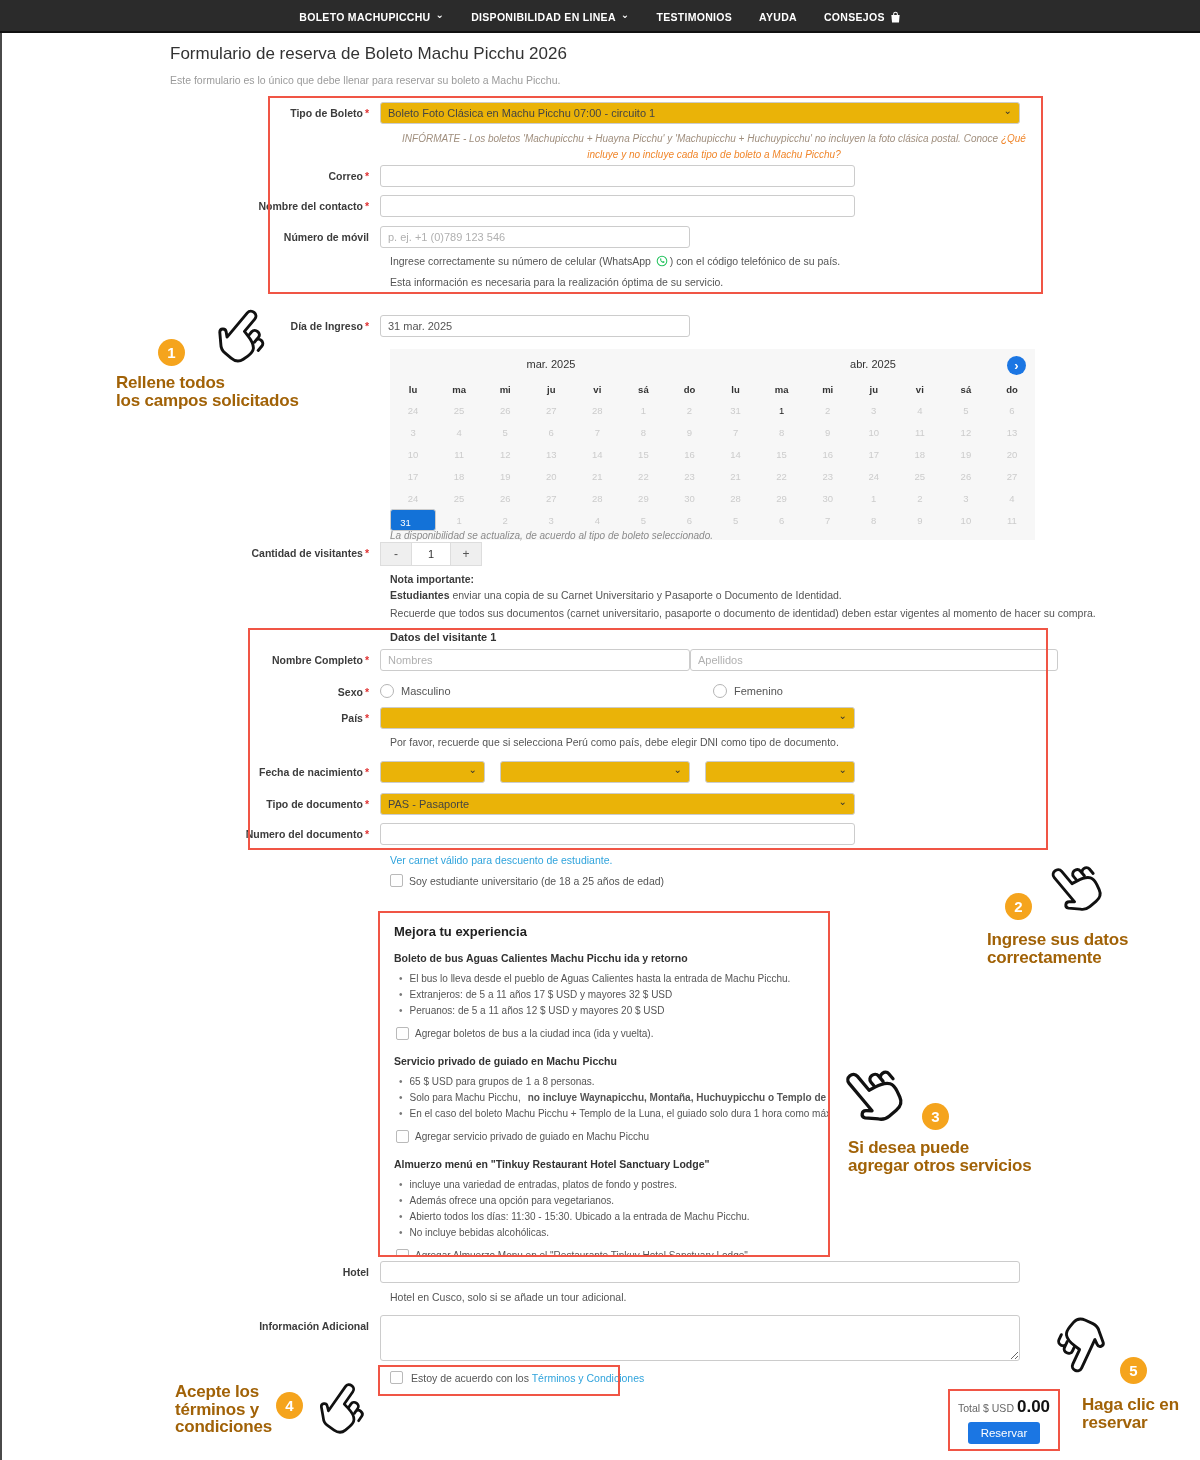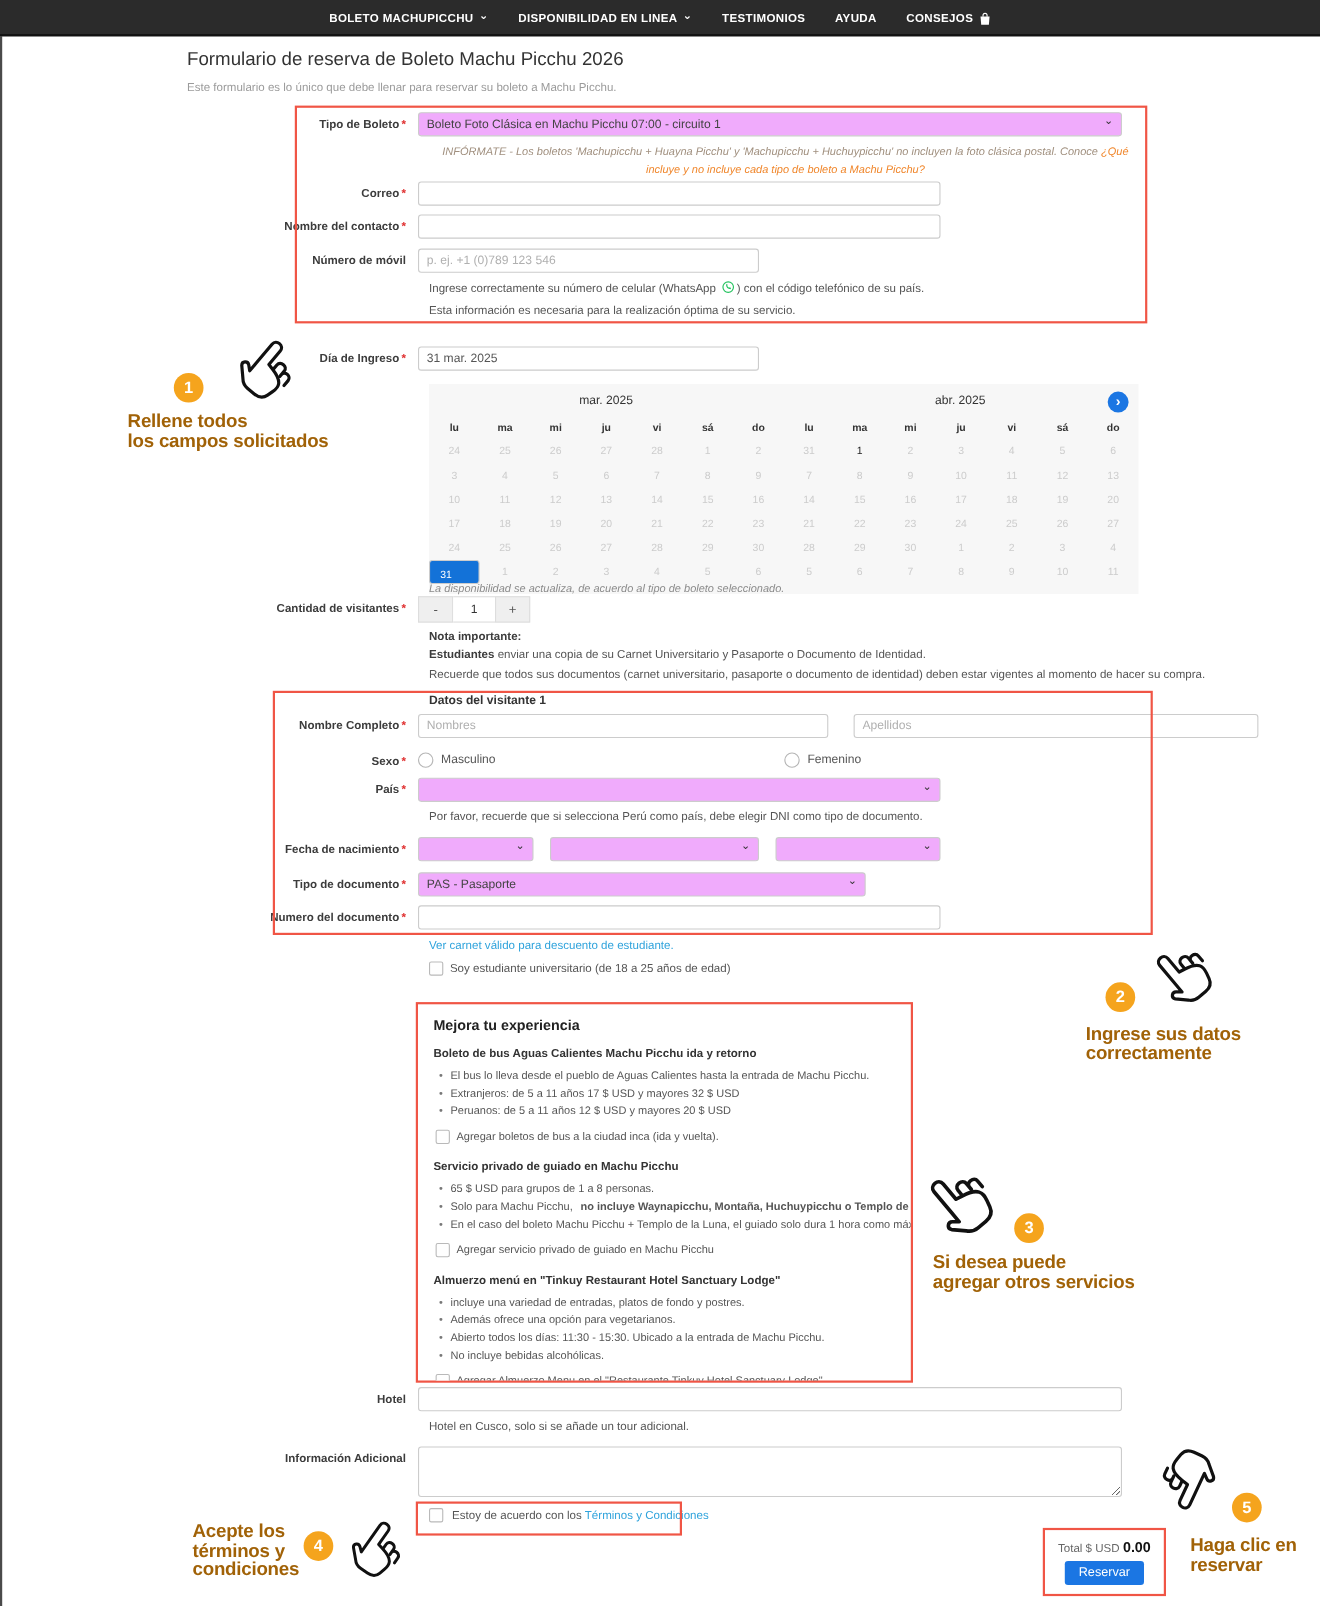--- a/index.html
+++ b/index.html
@@ -15,21 +15,21 @@
 
   .title{position:absolute;left:170px;top:44px;font-size:17px;color:#333;}
   .subtitle{position:absolute;left:170px;top:74px;font-size:10.5px;color:#9b9b9b;}
 
   
   .row{position:absolute;left:170px;display:flex;align-items:flex-start;}
   .lbl{width:210px;padding-right:11px;box-sizing:border-box;text-align:right;font-size:10.5px;font-weight:bold;color:#3c3c3c;padding-top:5px;line-height:1.25;}
   .req{color:#e03131;margin-left:2px;}
   .inp{height:22px;border:1px solid #ccc;border-radius:3px;box-sizing:border-box;font-size:11px;color:#555;padding:0 7px;font-family:inherit;background:#fff;outline:none;}
   .inp::placeholder{color:#b0b0b0;}
-  .sel{height:22px;border:1px solid #ccc;border-radius:3px;box-sizing:border-box;font-size:11px;color:#444;padding:4px 22px 0 7px;background:#f0abfc;position:relative;cursor:pointer;white-space:nowrap;overflow:hidden;}
+  .sel{height:22px;border:1px solid #ccc;border-radius:3px;box-sizing:border-box;font-size:11px;color:#444;padding:4px 22px 0 7px;background:#eab308;position:relative;cursor:pointer;white-space:nowrap;overflow:hidden;}
   .chev{position:absolute;right:7px;top:2px;color:#333;font-size:10px;}
   .chev::before{content:"\2304";font-family:"DejaVu Sans",sans-serif;}
   .block{position:absolute;left:390px;}
   .note{font-size:10.5px;color:#555;}
   .bold-note{font-weight:bold;font-size:10.5px;color:#3c3c3c;}
   .informate{font-size:10px;font-style:italic;color:#a08f7e;width:648px;line-height:1.6;text-align:center;}
   .olink{color:#f0862b;cursor:pointer;}
   .italic-note{font-size:10px;font-style:italic;color:#8b8b8b;}
   .link{color:#2fa3dc;cursor:pointer;}
   .wa{display:inline-block;vertical-align:-2px;margin:0 2px;}
@@ -69,21 +69,21 @@
   .ex-li::before{content:"\2022";color:#777;}
   .ex-cb{margin-top:8px;padding-left:2px;}
   .ex-cb .cb-label{font-size:10px;}
 
   textarea.inp{height:46px;resize:both;padding-top:4px;}
 
   .terms-row{position:absolute;left:390px;top:1371px;display:flex;align-items:center;gap:8px;}
 
   .total-panel{position:absolute;left:948px;top:1389px;width:112px;height:62px;border:2px solid #f05545;box-sizing:border-box;display:flex;flex-direction:column;align-items:center;justify-content:center;gap:5px;background:#fff;}
   .total-line{font-size:10.5px;color:#666;white-space:nowrap;}
-  .total-val{font-size:13px;font-weight:bold;color:#111;margin-left:3px;}
+  .total-val{font-size:17px;font-weight:bold;color:#111;margin-left:3px;}
   .btn{background:#1b76e3;color:#fff;font-size:11.5px;padding:5px 13px;border-radius:3px;border:none;cursor:pointer;font-family:inherit;}
 
   
   .overlay{position:absolute;border:2px solid #f05545;pointer-events:none;box-sizing:border-box;}
   .box1{left:268px;top:96px;width:775px;height:198px;}
   .box2{left:248px;top:628px;width:800px;height:222px;}
   .box4{left:378px;top:1365px;width:242px;height:31px;}
   .ann-circle{position:absolute;width:27px;height:27px;border-radius:50%;background:#f5a41d;color:#fff;font-weight:bold;font-size:15px;display:flex;align-items:center;justify-content:center;}
   .c1{left:158px;top:339px;}
   .c2{left:1005px;top:893px;}
@@ -300,21 +300,21 @@
   <div class="block bold-note" style="top:573px">Nota importante:</div>
   <div class="block note" style="top:589px">
     <span class="bold-note">Estudiantes</span><span> enviar una copia de su Carnet Universitario y Pasaporte o Documento de Identidad.</span>
   </div>
   <div class="block note" style="top:607px">Recuerde que todos sus documentos (carnet universitario, pasaporte o documento de identidad) deben estar vigentes al momento de hacer su compra.</div>
 
   <div class="block section-title" style="top:631px">Datos del visitante 1</div>
 
   <div class="row" style="top:649px">
     <div class="lbl"><span>Nombre Completo</span><span class="req">*</span></div>
-    <input class="inp" style="width: 373px; margin-right: 23px;" placeholder="Nombres">
+    <input class="inp" style="width: 310px; " placeholder="Nombres">
     <input class="inp" style="width: 368px;" placeholder="Apellidos">
   </div>
 
   <div class="row" style="top:681px">
     <div class="lbl"><span>Sexo</span><span class="req">*</span></div>
     <div class="radio-row g1">
         <span class="radio"></span>
         <span>Masculino</span>
       </div>
     <div class="radio-row">
@@ -339,21 +339,21 @@
     <div class="sel" style="width:190px;margin-right:15px">
         <span class="chev"></span>
       </div>
     <div class="sel" style="width:150px">
         <span class="chev"></span>
       </div>
   </div>
 
   <div class="row" style="top:793px">
     <div class="lbl"><span>Tipo de documento</span><span class="req">*</span></div>
-    <div class="sel" style="width:407px"><span>PAS - Pasaporte</span><span class="chev"></span></div>
+    <div class="sel" style="width:475px"><span>PAS - Pasaporte</span><span class="chev"></span></div>
   </div>
 
   <div class="row" style="top:823px">
     <div class="lbl"><span>Numero del documento</span><span class="req">*</span></div>
     <input class="inp" style="width: 475px;">
   </div>
 
   <div class="block note" style="top:854px"><span class="link">Ver carnet válido para descuento de estudiante.</span></div>
   <div class="block cb-row" style="top:874px">
     <span class="cb"></span>

